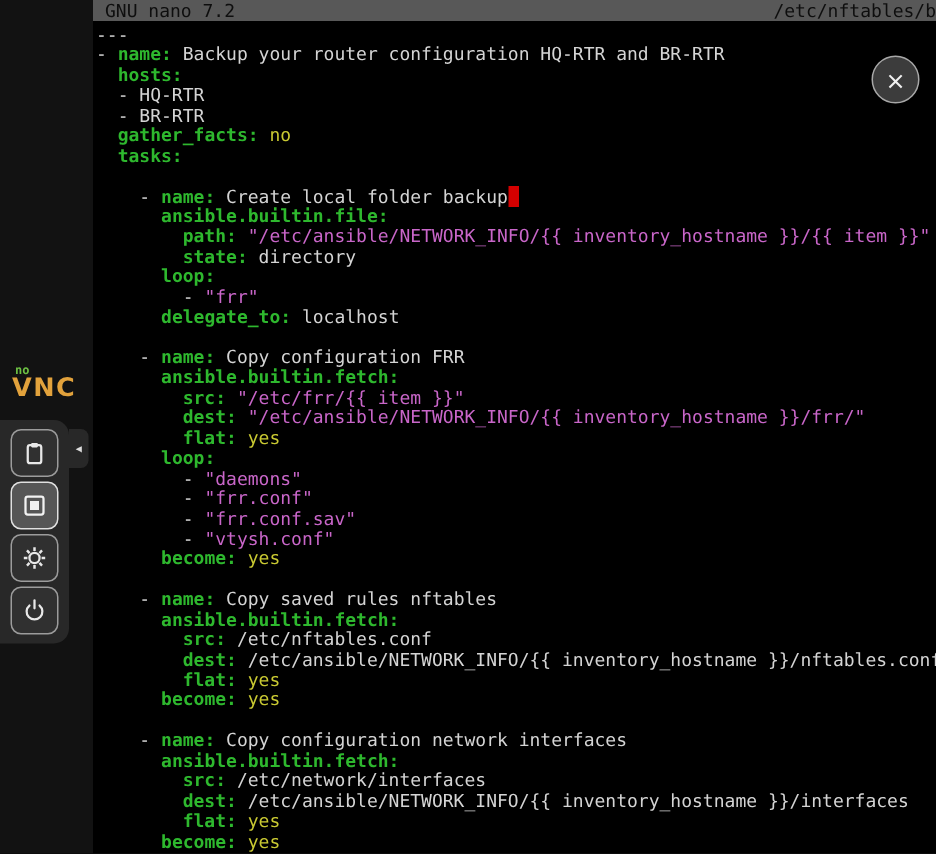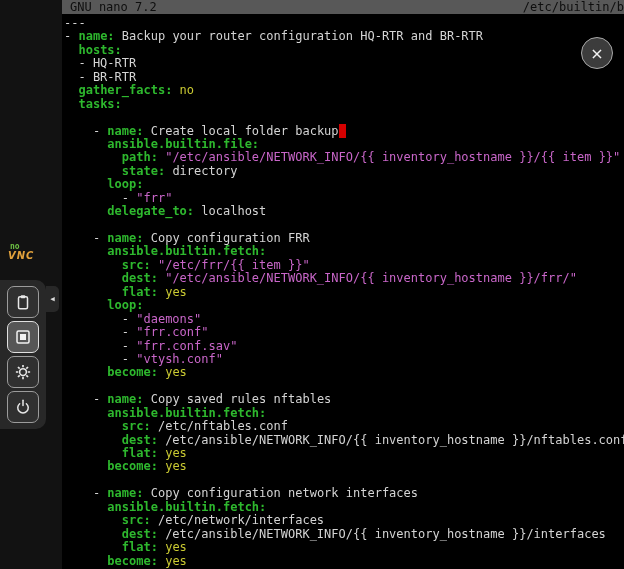--- a/index.html
+++ b/index.html
@@ -16,21 +16,21 @@
   }
   html,body{margin:0;padding:0;background:#101010;}
   .stage{
     position:relative;width:624px;height:569px;overflow:hidden;
     background:#121212;font-family:"DejaVu Sans Mono",monospace;
   }
   
   .sidebar{position:absolute;left:0;top:0;width:62px;height:569px;background:#121212;}
   .vnc-logo{position:absolute;left:8px;top:243px;width:44px;line-height:1;}
   .vnc-logo .logo-no{display:block;font-size:8px;font-weight:bold;color:var(--c-logo_green);margin-left:2px;}
-  .vnc-logo .logo-vnc{display:block;font-size:10px;font-weight:bold;letter-spacing:1px;color:var(--c-logo_orange);font-family:"DejaVu Sans",sans-serif;font-style:italic;}
+  .vnc-logo .logo-vnc{display:block;font-size:17px;font-weight:bold;letter-spacing:1px;color:var(--c-logo_orange);font-family:"DejaVu Sans",sans-serif;}
   .control-panel{
     position:absolute;left:0;top:280px;width:46px;padding:6px 0 6px 0;
     background:#282828;border-radius:0 10px 10px 0;
     display:flex;flex-direction:column;align-items:center;gap:3px;
   }
   .vnc-btn{
     width:32px;height:32px;border-radius:7px;border:1px solid #9c9c9c;
     background:#303030;display:flex;align-items:center;justify-content:center;
     padding:0;cursor:pointer;
   }
@@ -119,18 +119,18 @@
     </div>
   </div>
 
   <div class="close-button">
     <span>×</span>
   </div>
 
   <div class="terminal">
     <div class="titlebar">
       <span>GNU nano 7.2</span>
-      <span>/etc/builtin/b</span>
+      <span>/etc/nftables/b</span>
     </div>
     <div class="screen"><div class="tline"><span class="seg-fg">---</span></div><div class="tline"><span class="seg-fg">- </span><span class="seg-key">name:</span><span class="seg-fg"> Backup your router configuration HQ-RTR and BR-RTR</span></div><div class="tline"><span class="seg-fg">  </span><span class="seg-key">hosts:</span></div><div class="tline"><span class="seg-fg">  - HQ-RTR</span></div><div class="tline"><span class="seg-fg">  - BR-RTR</span></div><div class="tline"><span class="seg-fg">  </span><span class="seg-key">gather_facts:</span><span class="seg-fg"> </span><span class="seg-bool">no</span></div><div class="tline"><span class="seg-fg">  </span><span class="seg-key">tasks:</span></div><div class="tline">&nbsp;</div><div class="tline"><span class="seg-fg">    - </span><span class="seg-key">name:</span><span class="seg-fg"> Create local folder backup</span><span class="seg-cursor"> </span></div><div class="tline"><span class="seg-fg">      </span><span class="seg-key">ansible.builtin.file:</span></div><div class="tline"><span class="seg-fg">        </span><span class="seg-key">path:</span><span class="seg-fg"> </span><span class="seg-str">"/etc/ansible/NETWORK_INFO/{{ inventory_hostname }}/{{ item }}"</span></div><div class="tline"><span class="seg-fg">        </span><span class="seg-key">state:</span><span class="seg-fg"> directory</span></div><div class="tline"><span class="seg-fg">      </span><span class="seg-key">loop:</span></div><div class="tline"><span class="seg-fg">        - </span><span class="seg-str">"frr"</span></div><div class="tline"><span class="seg-fg">      </span><span class="seg-key">delegate_to:</span><span class="seg-fg"> localhost</span></div><div class="tline">&nbsp;</div><div class="tline"><span class="seg-fg">    - </span><span class="seg-key">name:</span><span class="seg-fg"> Copy configuration FRR</span></div><div class="tline"><span class="seg-fg">      </span><span class="seg-key">ansible.builtin.fetch:</span></div><div class="tline"><span class="seg-fg">        </span><span class="seg-key">src:</span><span class="seg-fg"> </span><span class="seg-str">"/etc/frr/{{ item }}"</span></div><div class="tline"><span class="seg-fg">        </span><span class="seg-key">dest:</span><span class="seg-fg"> </span><span class="seg-str">"/etc/ansible/NETWORK_INFO/{{ inventory_hostname }}/frr/"</span></div><div class="tline"><span class="seg-fg">        </span><span class="seg-key">flat:</span><span class="seg-fg"> </span><span class="seg-bool">yes</span></div><div class="tline"><span class="seg-fg">      </span><span class="seg-key">loop:</span></div><div class="tline"><span class="seg-fg">        - </span><span class="seg-str">"daemons"</span></div><div class="tline"><span class="seg-fg">        - </span><span class="seg-str">"frr.conf"</span></div><div class="tline"><span class="seg-fg">        - </span><span class="seg-str">"frr.conf.sav"</span></div><div class="tline"><span class="seg-fg">        - </span><span class="seg-str">"vtysh.conf"</span></div><div class="tline"><span class="seg-fg">      </span><span class="seg-key">become:</span><span class="seg-fg"> </span><span class="seg-bool">yes</span></div><div class="tline">&nbsp;</div><div class="tline"><span class="seg-fg">    - </span><span class="seg-key">name:</span><span class="seg-fg"> Copy saved rules nftables</span></div><div class="tline"><span class="seg-fg">      </span><span class="seg-key">ansible.builtin.fetch:</span></div><div class="tline"><span class="seg-fg">        </span><span class="seg-key">src:</span><span class="seg-fg"> /etc/nftables.conf</span></div><div class="tline"><span class="seg-fg">        </span><span class="seg-key">dest:</span><span class="seg-fg"> /etc/ansible/NETWORK_INFO/{{ inventory_hostname }}/nftables.conf</span></div><div class="tline"><span class="seg-fg">        </span><span class="seg-key">flat:</span><span class="seg-fg"> </span><span class="seg-bool">yes</span></div><div class="tline"><span class="seg-fg">      </span><span class="seg-key">become:</span><span class="seg-fg"> </span><span class="seg-bool">yes</span></div><div class="tline">&nbsp;</div><div class="tline"><span class="seg-fg">    - </span><span class="seg-key">name:</span><span class="seg-fg"> Copy configuration network interfaces</span></div><div class="tline"><span class="seg-fg">      </span><span class="seg-key">ansible.builtin.fetch:</span></div><div class="tline"><span class="seg-fg">        </span><span class="seg-key">src:</span><span class="seg-fg"> /etc/network/interfaces</span></div><div class="tline"><span class="seg-fg">        </span><span class="seg-key">dest:</span><span class="seg-fg"> /etc/ansible/NETWORK_INFO/{{ inventory_hostname }}/interfaces</span></div><div class="tline"><span class="seg-fg">        </span><span class="seg-key">flat:</span><span class="seg-fg"> </span><span class="seg-bool">yes</span></div><div class="tline"><span class="seg-fg">      </span><span class="seg-key">become:</span><span class="seg-fg"> </span><span class="seg-bool">yes</span></div></div>
   </div>
 
 </div>
 
 </body></html>

